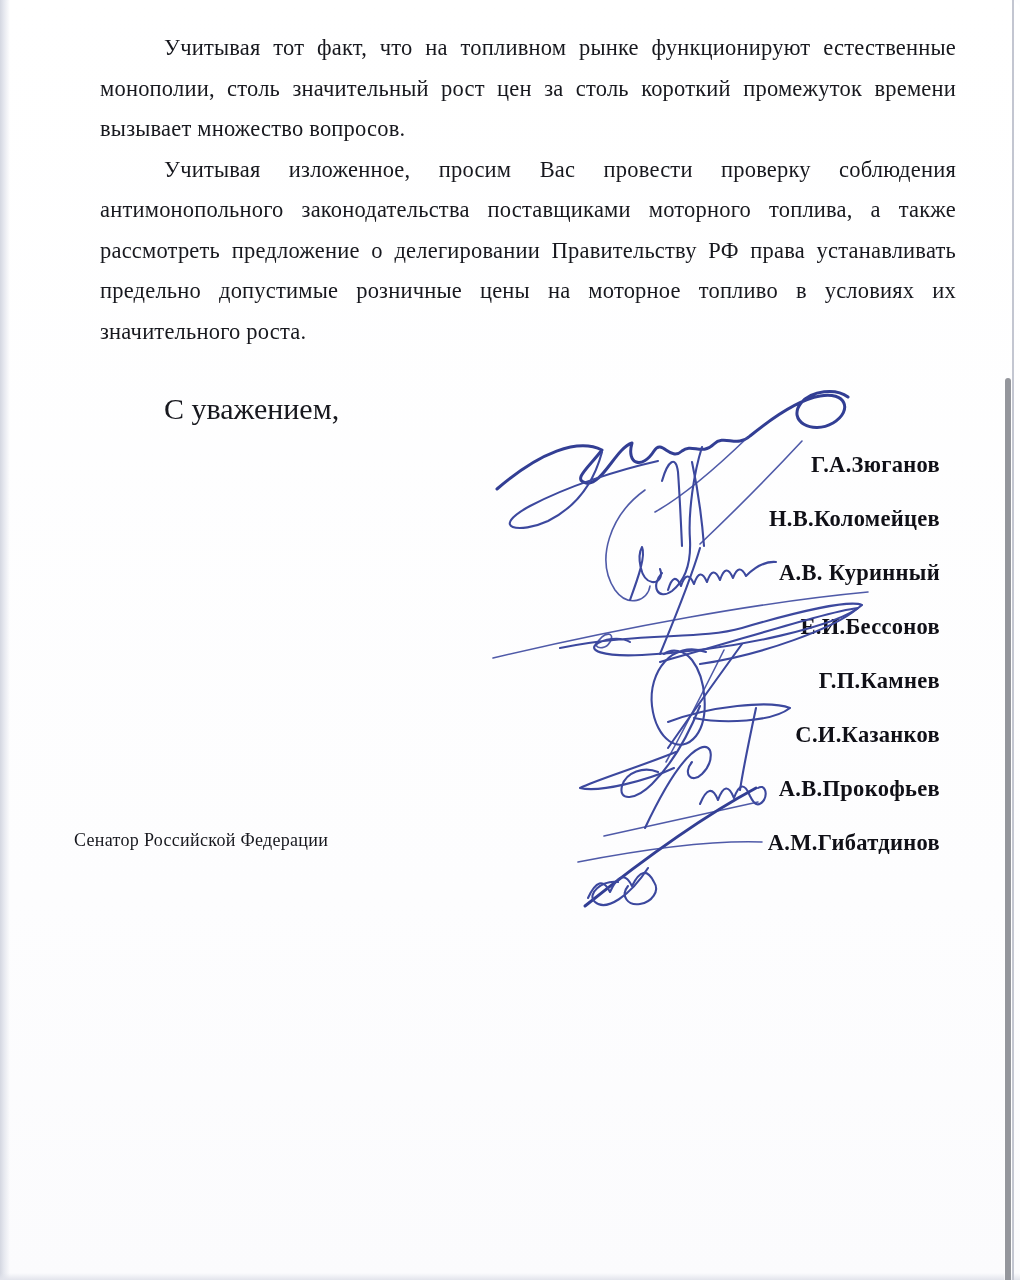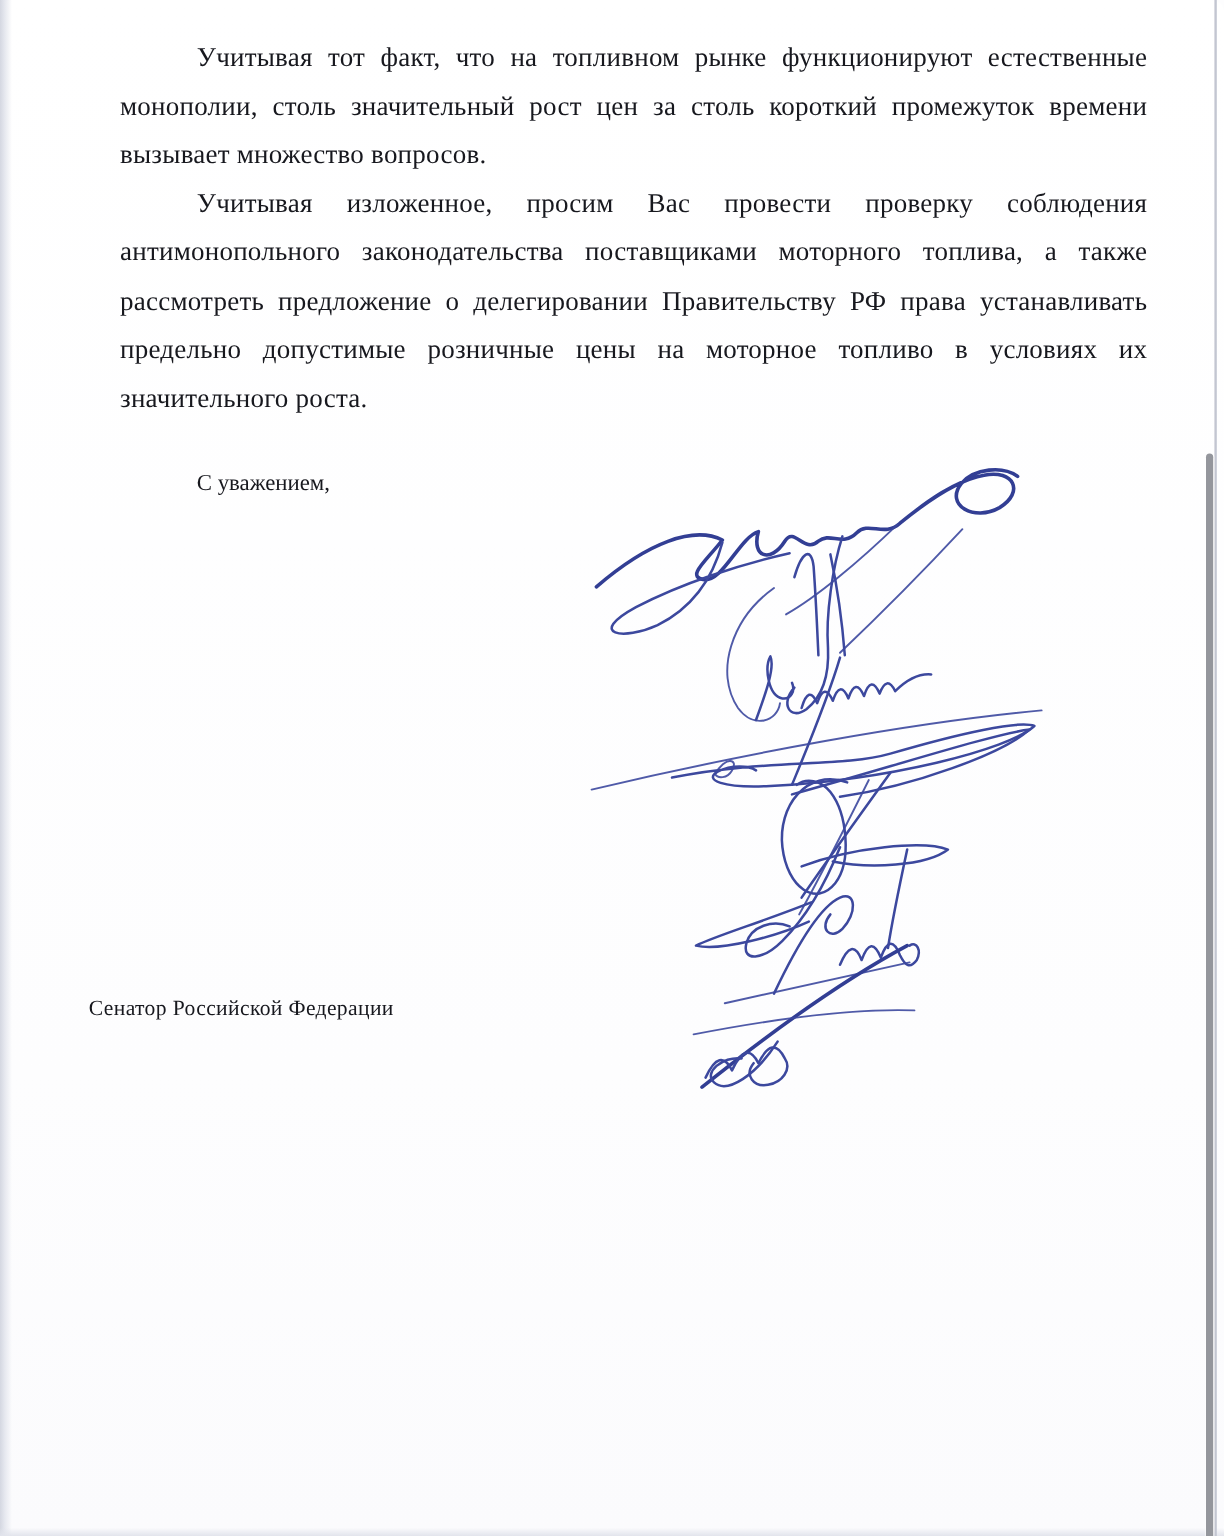--- a/index.html
+++ b/index.html
@@ -41,21 +41,21 @@
     left: 100px; right: 64px; top: 28px;
     font-size: 22.5px;
     line-height: 40.5px;
     text-align: justify;
     letter-spacing: 0.2px;
   }
   .letter-body p { text-indent: 64px; margin: 0; }
   .closing {
     position: absolute;
     left: 164px; top: 392px;
-    font-size: 19px;
+    font-size: 30px;
   }
   
   .signatories {
     position: absolute;
     right: 80px; top: 452px;
     display: flex;
     flex-direction: column;
     align-items: flex-end;
     gap: 28px;
     font-weight: bold;
@@ -93,20 +93,30 @@
   <div class="edge-bottom"></div>
   <div class="edge-right-line"></div>
 
   <div class="letter-body">
     <p>Учитывая тот факт, что на топливном рынке функционируют естественные монополии, столь значительный рост цен за столь короткий промежуток времени вызывает множество вопросов.</p>
     <p>Учитывая изложенное, просим Вас провести проверку соблюдения антимонопольного законодательства поставщиками моторного топлива, а также рассмотреть предложение о делегировании Правительству РФ права устанавливать предельно допустимые розничные цены на моторное топливо в условиях их значительного роста.</p>
   </div>
 
   <div class="closing">С уважением,</div>
 
+  <div class="signatories">
+    <div>Г.А.Зюганов</div>
+    <div>Н.В.Коломейцев</div>
+    <div>А.В. Куринный</div>
+    <div>Е.И.Бессонов</div>
+    <div>Г.П.Камнев</div>
+    <div>С.И.Казанков</div>
+    <div>А.В.Прокофьев</div>
+    <div>А.М.Гибатдинов</div>
+  </div>
 
   <div class="sender-title">Сенатор Российской Федерации</div>
 
   <svg class="ink-layer" width="1020" height="1280" viewBox="0 0 1020 1280" xmlns="http://www.w3.org/2000/svg">
 
     <path class="heavy" d="M 497 489 C 540 452 578 438 602 450 C 588 468 572 480 586 483 C 602 486 616 448 632 443 C 626 464 642 470 654 451 C 662 438 670 462 682 451 C 692 443 702 456 714 444 C 724 434 737 448 750 436 C 772 418 797 400 820 396 C 845 391 854 410 833 423 C 812 435 787 421 801 403 C 812 390 836 388 848 397"></path>
     <path d="M 602 452 C 594 482 578 506 548 521 C 520 534 488 529 530 506 C 568 486 618 470 658 461"></path>
     <path class="light" d="M 748 437 C 716 468 680 498 655 512"></path>
 
     <path d="M 702 447 C 694 472 688 512 690 540 C 691 562 686 580 672 591 C 658 601 650 586 662 573"></path>

